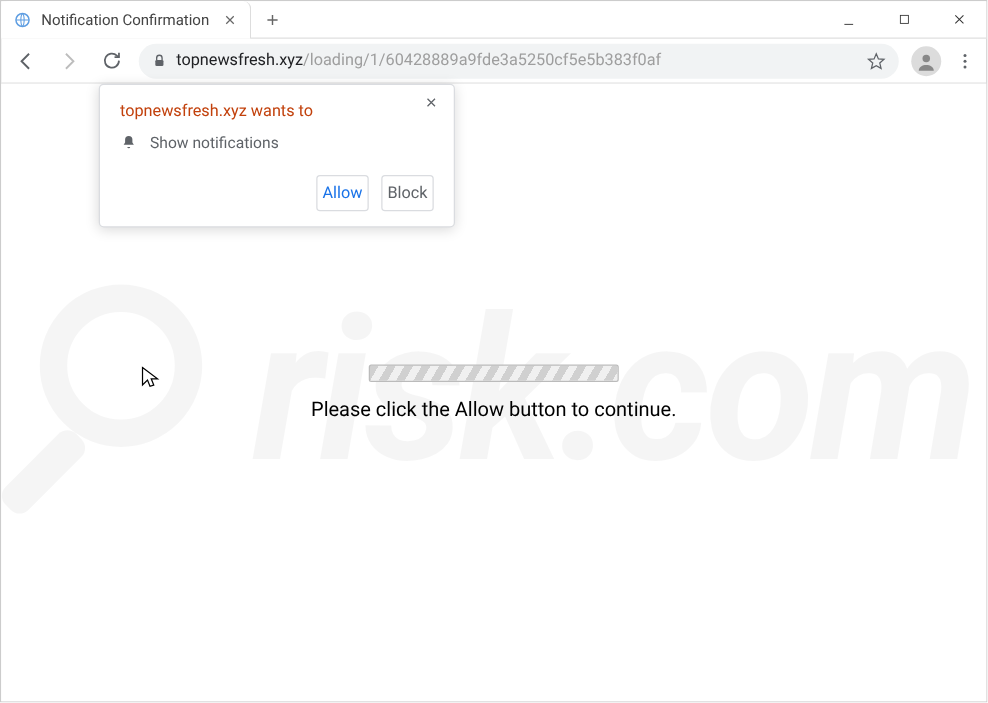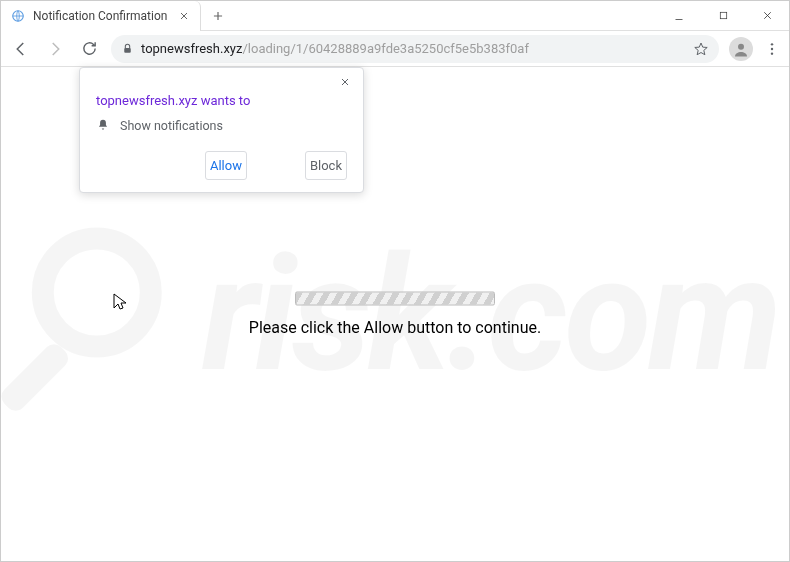--- a/index.html
+++ b/index.html
@@ -23,28 +23,28 @@
 .lock { width: 14px; height: 14px; color: #5f6368; }
 .url { font-size: 13px; color: #9e9e9e; white-space: nowrap; }
 .url .host { color: #202124; }
 .star { width: 16px; height: 16px; color: #5f6368; }
 .avatar { width: 24px; height: 24px; border-radius: 50%; background: #dcdcdc; display: flex; align-items: center; justify-content: center; color: #666; }
 .kebab { width: 18px; height: 18px; color: #5f6368; display: flex; align-items: center; justify-content: center; }
 
 .content { flex: 1; position: relative; background: #fff; }
 
 .permission-popup { position: absolute; top: 0px; left: 78px; width: 285px; background: #fff; border: 1px solid #dadce0; border-radius: 4px; box-shadow: 0 2px 10px rgba(0,0,0,0.15); padding: 14px 16px 12px 16px; }
-.popup-title { font-size: 13px; color: #6d28d9; margin-bottom: 10px; margin-top: 11px; }
+.popup-title { font-size: 13px; color: #c2410c; margin-bottom: 10px; }
 .popup-row { display: flex; align-items: flex-start; gap: 10px; }
 .bell { width: 14px; height: 14px; color: #5f6368; }
 .popup-text { font-size: 12.5px; color: #5f6368; }
 .popup-close { position: absolute; top: 8px; right: 10px; color: #5f6368; width: 14px; height: 14px; }
 .popup-actions { display: flex; justify-content: flex-end; gap: 10px; margin-top: 18px; }
 .popup-btn { font-size: 13px; padding: 6px 4px; border: 1px solid #dadce0; border-radius: 3px; background: #fff; color: #1a73e8; cursor: pointer; }
-.popup-btn.block { color: #5f6368; margin-left: 48px; }
+.popup-btn.block { color: #5f6368; }
 
 .page-center { position: absolute; top: 50%; left: 50%; transform: translate(-50%, -50%); text-align: center; width: 100%; }
 .progress { width: 200px; height: 14px; margin: 0 auto 12px auto; border: 1px solid #bbb; border-radius: 2px; background: repeating-linear-gradient(120deg, #d0d0d0 0px, #d0d0d0 6px, #f0f0f0 6px, #f0f0f0 12px); }
 .instruction { font-size: 16px; color: #000; }
 
 .watermark { position: absolute; top: 50%; left: 50%; transform: translate(-50%, -50%); font-size: 160px; font-weight: 700; font-style: italic; color: rgba(0,0,0,0.04); white-space: nowrap; letter-spacing: -4px; pointer-events: none; display: flex; align-items: flex-end; }
 .watermark .mag { width: 180px; height: 180px; position: relative; margin-right: 10px; }
 .watermark .mag .circle { width: 130px; height: 130px; border: 22px solid rgba(0,0,0,0.04); border-radius: 50%; position: absolute; top: 0; left: 20px; }
 .watermark .mag .handle { width: 26px; height: 80px; background: rgba(0,0,0,0.04); position: absolute; bottom: -10px; left: 10px; transform: rotate(45deg); border-radius: 10px; }
 

